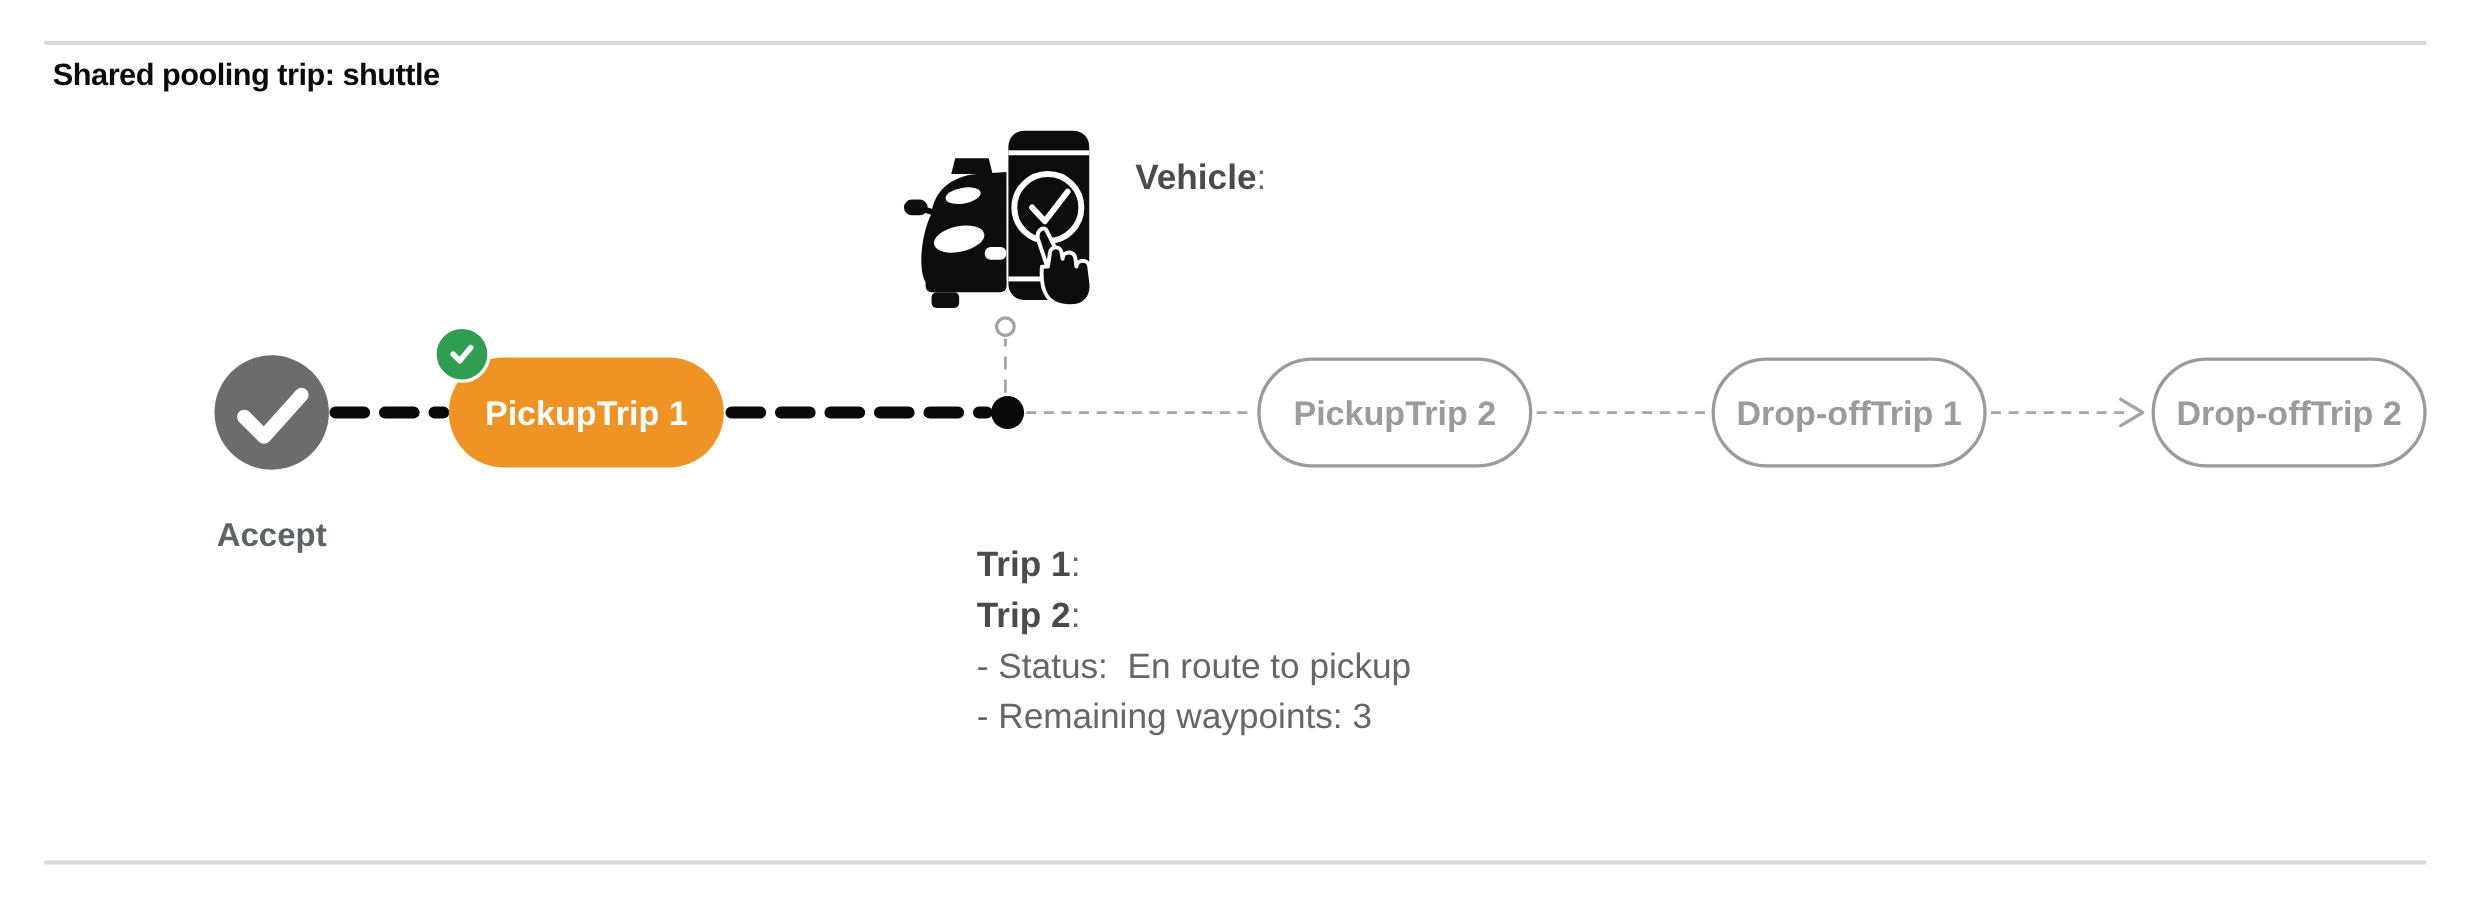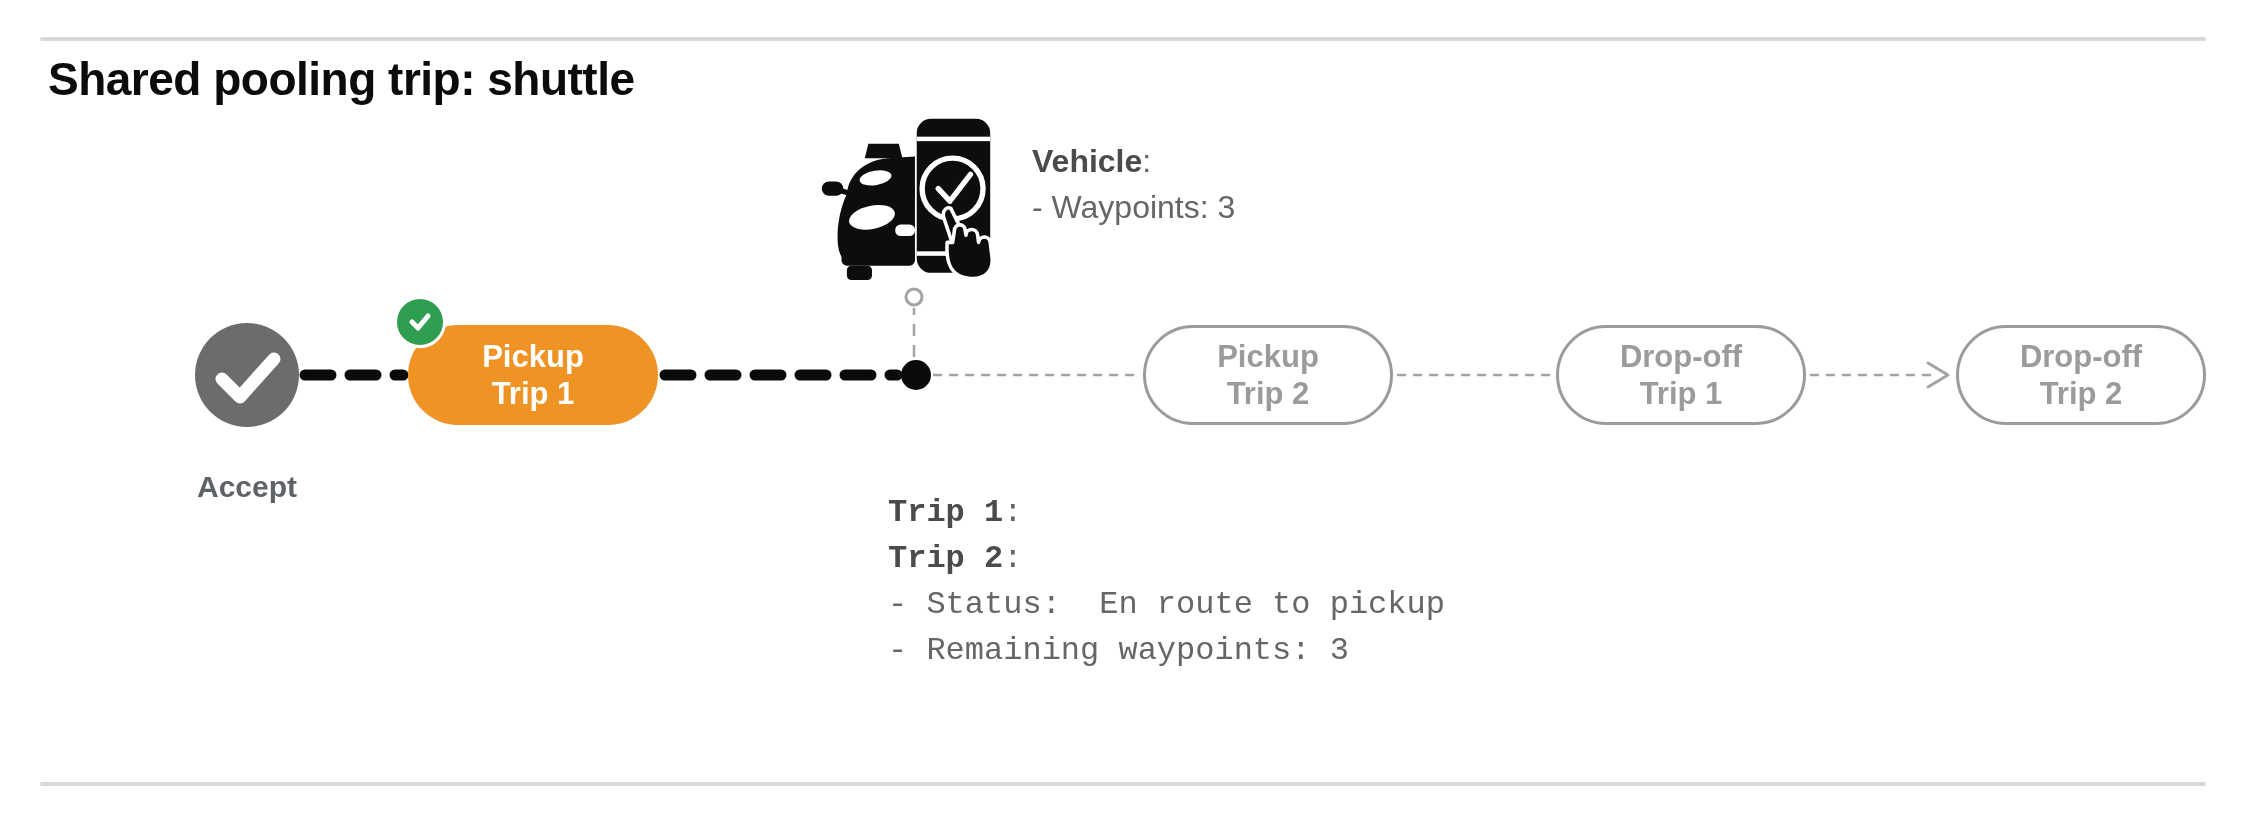--- a/index.html
+++ b/index.html
@@ -5,44 +5,44 @@
   html,body{margin:0;padding:0;background:#ffffff;}
   .stage{
     position:relative;width:2245px;height:825px;background:#ffffff;overflow:hidden;
     font-family:"Liberation Sans","DejaVu Sans",sans-serif;
   }
   .divider{position:absolute;left:40px;width:2166px;height:4px;background:#d9d9d9;border-radius:2px;}
   #divider-top{top:37px;}
   #divider-bottom{top:782px;}
   .page-title{
     position:absolute;left:48px;top:52px;
-    font-size:46px;font-weight:bold;color:#0b0b0b;letter-spacing:-0.5px;
+    font-size:28px;font-weight:bold;color:#0b0b0b;letter-spacing:-0.5px;
   }
   .overlay{position:absolute;left:0;top:0;pointer-events:none;}
   
   .vehicle-icon{position:absolute;left:816px;top:108px;width:180px;height:172px;}
   
   .info{position:absolute;font-size:32px;color:#666666;}
   .info .line{white-space:pre-wrap;line-height:46px;}
   .info .b{font-weight:bold;color:#4b4b4b;}
   #vehicle-info{left:1032px;top:138px;}
-  #trip-info{left:888px;top:490px;font-family:Liberation Mono, monospace;}
+  #trip-info{left:888px;top:490px;}
   
   .start-node{
     position:absolute;left:195px;top:323px;width:104px;height:104px;
     border-radius:50%;background:#6c6c6c;display:flex;align-items:center;justify-content:center;
   }
   .start-label{
     position:absolute;left:97px;top:464px;width:300px;text-align:center;
     font-size:30px;line-height:45px;color:#5f6368;font-weight:bold;
   }
   
   .pill{
     position:absolute;top:325px;width:250px;height:100px;box-sizing:border-box;
-    border-radius:52px;display:flex;flex-direction:column;align-items:center;justify-content:center;
+    border-radius:52px;display:flex;align-items:center;justify-content:center;
     font-weight:bold;font-size:31px;line-height:37px;text-align:center;
   }
   .pill.active{background:#f09325;color:#ffffff;}
   .pill.pending{background:#ffffff;border:3px solid #9b9b9b;color:#9b9b9b;}
   #node-pickup-trip-1{left:408px;}
   #node-pickup-trip-2{left:1143px;}
   #node-dropoff-trip-1{left:1556px;}
   #node-dropoff-trip-2{left:1956px;}
   
   .completed-badge{
@@ -107,21 +107,20 @@
     <path d="M136,90 L149,104 L172,74" fill="none" stroke="#ffffff" stroke-width="6" stroke-linecap="round" stroke-linejoin="round"></path>
 
     <g fill="#0d0d0d" stroke="#ffffff" stroke-width="4" stroke-linejoin="round">
       <path d="M150,112 C146,110 140,114 142,122 L154,158 L170,152 Z"></path>
       <path d="M146,150 C144,176 152,188 170,190 C188,192 198,182 196,166 L194,150 C193,142 182,142 181,150 L180,142 C179,133 167,134 167,142 L166,136 C165,128 154,129 154,137 L152,150 Z"></path>
     </g>
   </svg>
 
   <div class="info" id="vehicle-info">
     <div class="line"><span class="b">Vehicle</span><span>:</span></div>
-    <div class="line">- Waypoints: 3</div>
   </div>
 
   <div class="start-node">
     <svg width="104" height="104" viewBox="0 0 104 104">
       <path d="M27,56 L45,74 L79,36" fill="none" stroke="#ffffff" stroke-width="13" stroke-linecap="round" stroke-linejoin="round"></path>
     </svg>
   </div>
   <div class="start-label">
     <div>Accept</div>
   </div>

